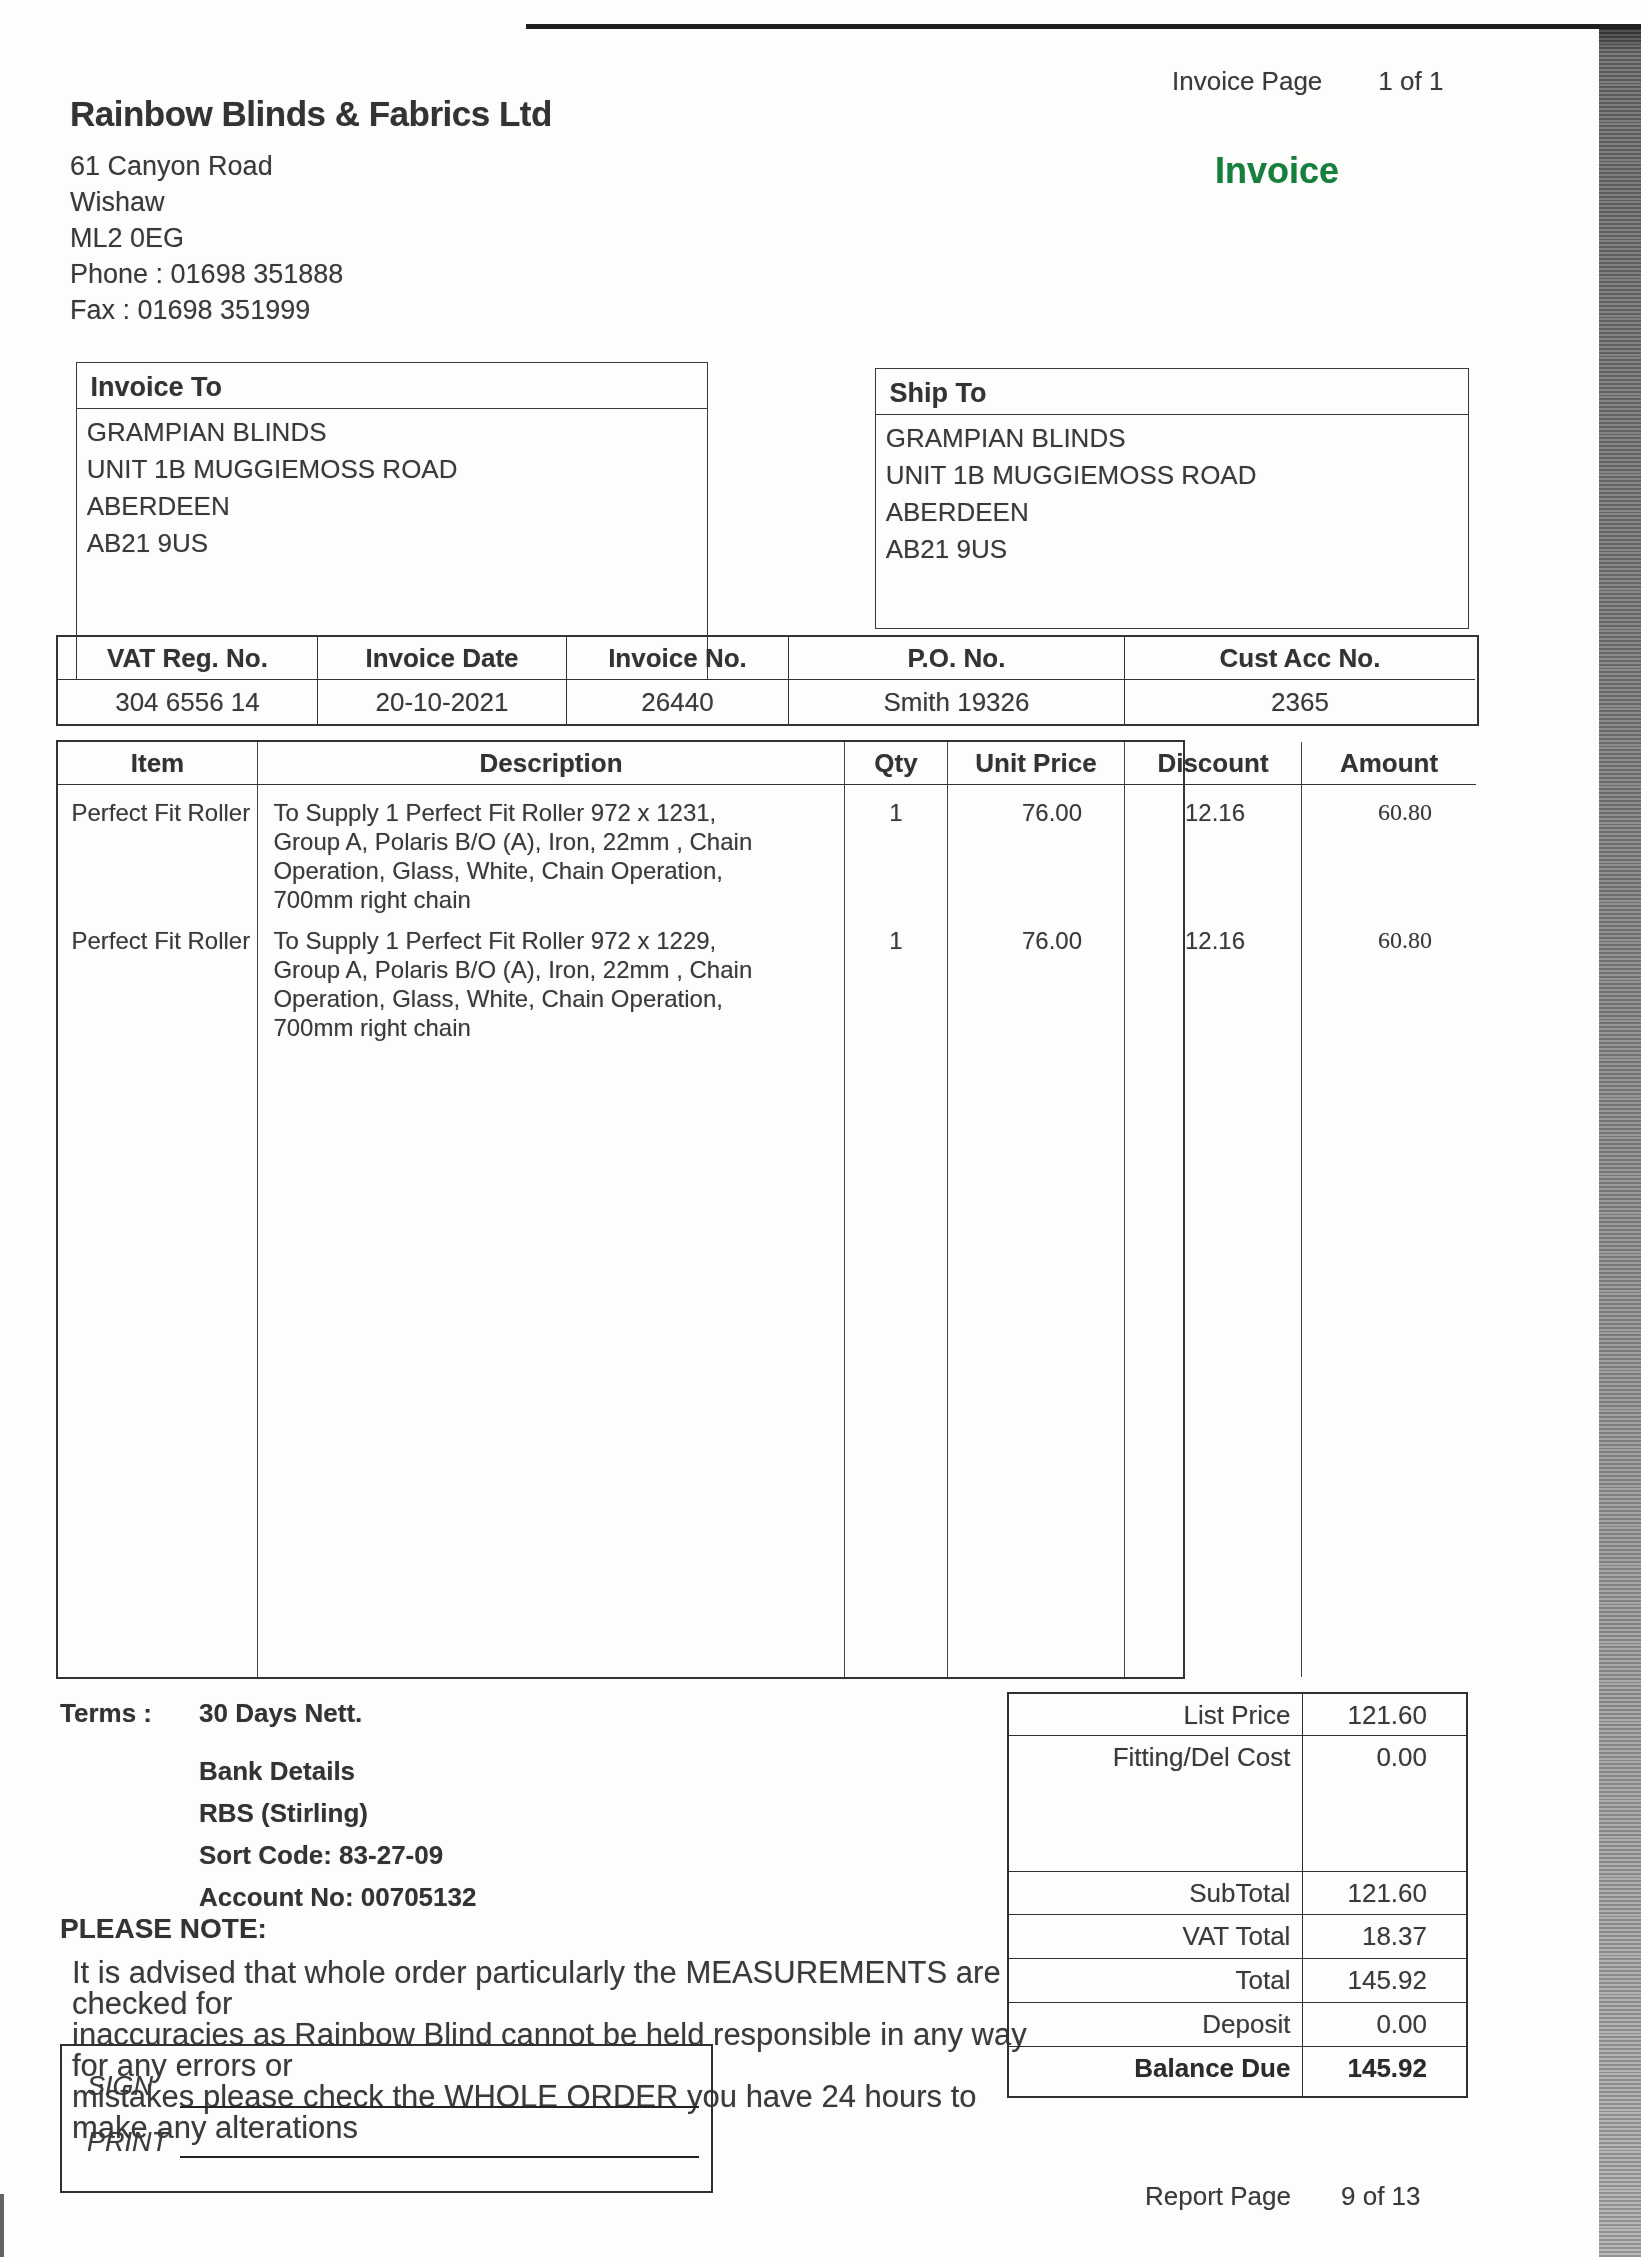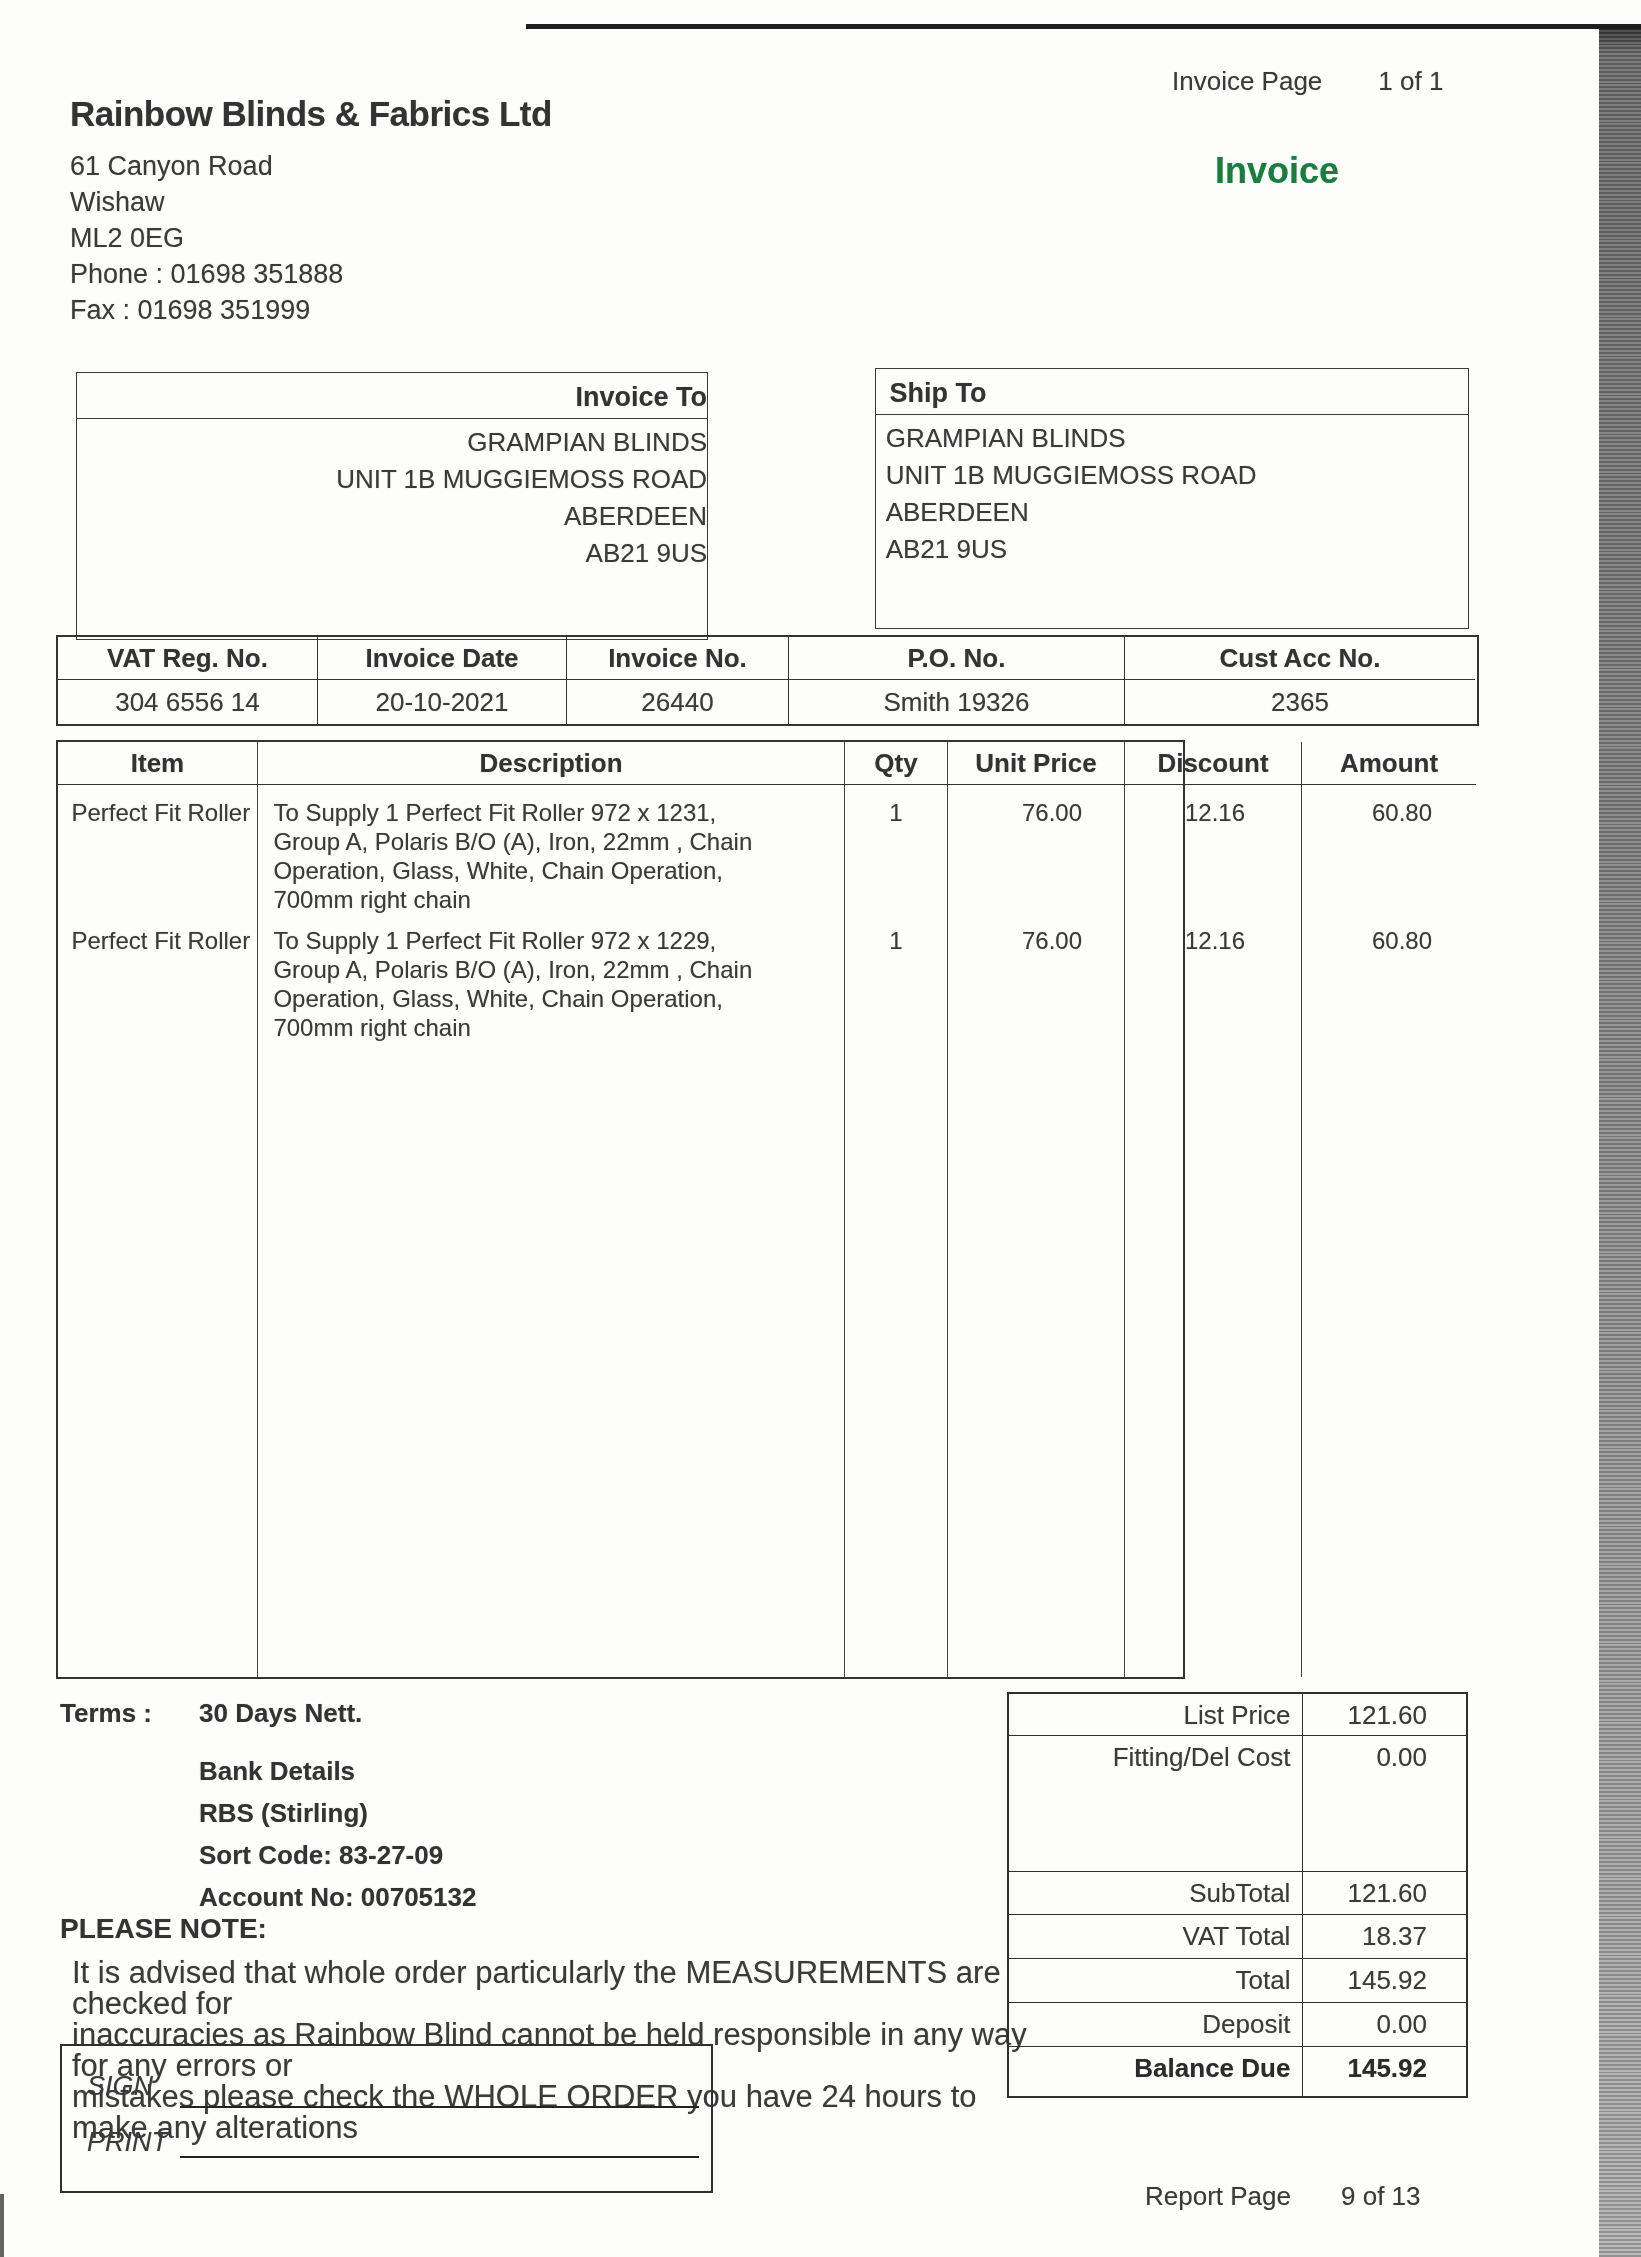--- a/index.html
+++ b/index.html
@@ -26,21 +26,21 @@
   .scan-left-strip{left:0;top:2170px;width:3.9px;height:87px;background:#3c3c3c;opacity:.8;}
 
   
   .company-name{left:70px;top:70px;font-size:35px;font-weight:bold;letter-spacing:-0.5px;color:#333;}
   .company-address{left:70px;top:124px;font-size:27px;line-height:36px;}
   .invoice-page{left:1172px;top:42px;font-size:26px;display:flex;gap:56px;}
   .doc-title{left:1215px;top:126px;font-size:36px;font-weight:bold;color:#15803d;}
 
   
   .addr-box{border:1.9px solid #3a3a3a;background:transparent;}
-  .box-invoice-to{left:76px;top:348px;width:632px;height:268px;text-align:right;}
+  .box-invoice-to{left:76px;top:338px;width:632px;height:318px;}
   .box-ship-to{left:875px;top:344px;width:594px;height:261px;}
   .addr-box .box-header{
     height:46px;border-bottom:1.9px solid #3a3a3a;box-sizing:border-box;
     font-size:27px;font-weight:bold;padding:8.7px 0 0 13.5px;color:#333;
   }
   .addr-box .box-body{padding:4.8px 0 0 9.7px;font-size:26px;line-height:37px;}
 
   
   .meta-table{
     left:56px;top:611px;width:1423px;height:91px;
@@ -66,21 +66,21 @@
   .items-table > div:nth-child(6n){border-right:none;}
   .items-table > div.hdr{
     border-bottom:1.9px solid #333;font-size:26px;font-weight:bold;color:#333;
     display:flex;align-items:center;justify-content:center;line-height:1;
   }
   .cell-item{padding:12.6px 3.9px 0 13.5px;}
   .cell-desc{padding:12.6px 9.7px 0 15.4px;white-space:pre-line;}
   .cell-qty{padding-top:12.6px;text-align:center;}
   .cell-price{padding:12.6px 42px 0 0;text-align:right;}
   .cell-disc{padding:12.6px 56px 0 0;text-align:right;}
-  .cell-amt{padding:12.6px 44px 0 0;text-align:right;}
+  .cell-amt{padding:12.6px 44px 0 0;text-align:right;font-family:Liberation Serif, serif;}
 
   
   .terms-label{left:60px;top:1674px;font-size:26px;font-weight:bold;color:#333;}
   .terms-value{left:199px;top:1674px;font-size:26px;font-weight:bold;color:#333;}
   .bank-details{left:199px;top:1726px;font-size:26px;font-weight:bold;line-height:42px;color:#333;}
   .please-note{left:60px;top:1889px;font-size:28px;font-weight:bold;color:#333;}
   .note-text{left:72px;top:1933px;width:966px;font-size:31px;line-height:31px;white-space:pre-line;}
 
   
   .totals-box{

